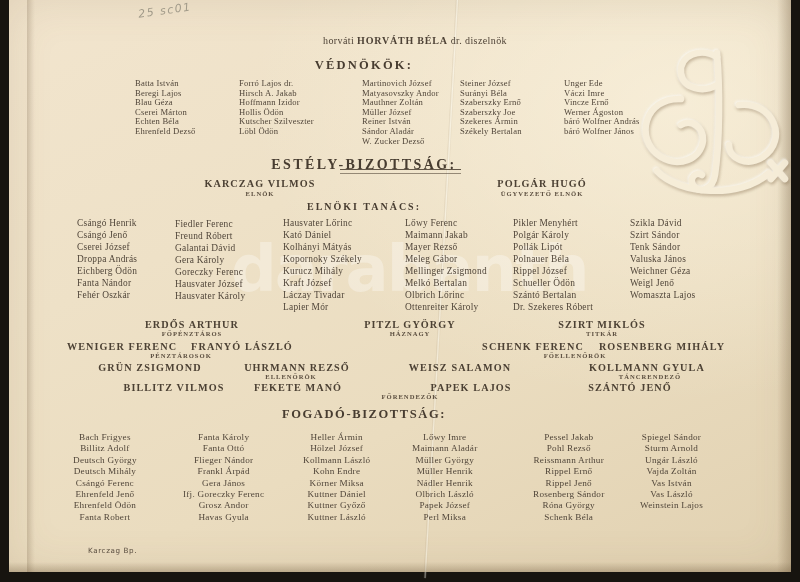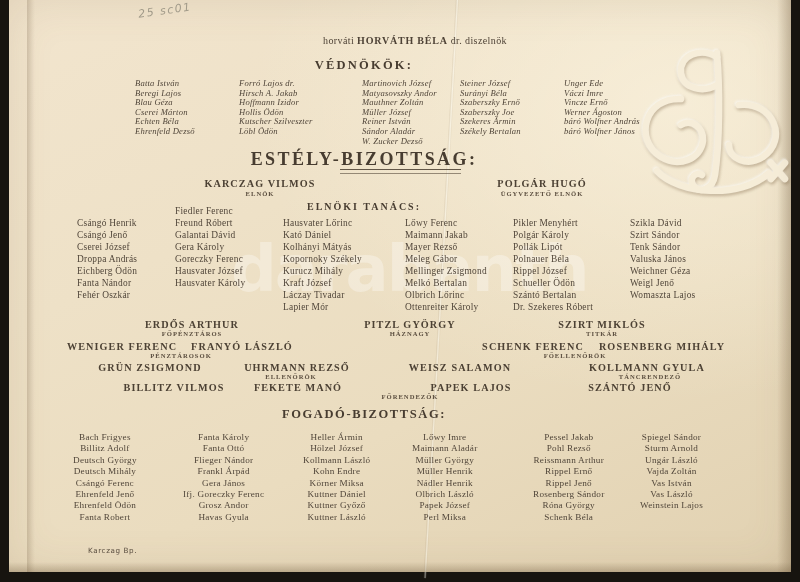--- a/index.html
+++ b/index.html
@@ -29,29 +29,29 @@
   .pencil{position:absolute;left:129px;top:4px;font-size:11px;color:#a29b8a;
     transform:rotate(-8deg);font-style:italic;letter-spacing:1.5px;
     font-family:"DejaVu Sans",sans-serif;}
 
   .honor{position:absolute;left:15px;top:35px;width:782px;text-align:center;
     font-size:10px;letter-spacing:.4px;color:#4e4236;white-space:nowrap;}
   .honor .caps{font-weight:700;letter-spacing:.8px;}
 
   .heading{position:absolute;left:0;width:710px;text-align:center;font-weight:700;color:#473c30;white-space:nowrap;}
   .h-ved{top:58px;font-size:12.5px;letter-spacing:2.2px;}
-  .h-est{top:149px;font-size:18px;letter-spacing:2.4px;}
+  .h-est{top:157px;font-size:14px;letter-spacing:2.4px;}
   .h-eln{top:201px;font-size:10px;letter-spacing:2px;}
   .h-fog{top:407px;font-size:12.5px;letter-spacing:1.6px;}
   .dbl-rule{position:absolute;left:331px;top:169px;width:121px;height:2.5px;
     border-top:1.6px solid rgba(74,62,48,.85);border-bottom:1px solid rgba(74,62,48,.55);}
 
   .col{position:absolute;}
   .nm{white-space:nowrap;color:#51463a;}
-  .ved .nm{font-size:8.6px;line-height:9.6px;letter-spacing:.2px;font-style:italic;}
+  .ved .nm{font-size:8.6px;line-height:9.6px;letter-spacing:.2px;}
   .eln .nm{font-size:9.4px;line-height:12px;letter-spacing:.25px;}
   .fog .nm{font-size:9.2px;line-height:11.4px;letter-spacing:.25px;text-align:center;}
 
   .offn{position:absolute;transform:translateX(-50%);white-space:nowrap;
     font-size:10.2px;font-weight:700;letter-spacing:1.1px;color:#4c4134;}
   .offt{position:absolute;transform:translateX(-50%);white-space:nowrap;
     font-size:6.6px;font-weight:700;letter-spacing:1px;color:#5b4e3f;}
 
   .watermark{position:absolute;left:222px;top:232px;font-size:64px;font-weight:700;
     color:rgba(255,255,255,.32);font-family:"DejaVu Sans",sans-serif;
@@ -153,21 +153,21 @@
   <div class="eln">
     <div class="col" style="left:68px;top:217px">
         <div class="nm">Csángó Henrik</div>
         <div class="nm">Csángó Jenő</div>
         <div class="nm">Cserei József</div>
         <div class="nm">Droppa András</div>
         <div class="nm">Eichberg Ödön</div>
         <div class="nm">Fanta Nándor</div>
         <div class="nm">Fehér Oszkár</div>
       </div>
-    <div class="col" style="left:166px;top:205px">
+    <div class="col" style="left:166px;top:218px">
         <div class="nm">Fiedler Ferenc</div>
         <div class="nm">Freund Róbert</div>
         <div class="nm">Galantai Dávid</div>
         <div class="nm">Gera Károly</div>
         <div class="nm">Goreczky Ferenc</div>
         <div class="nm">Hausvater József</div>
         <div class="nm">Hausvater Károly</div>
       </div>
     <div class="col" style="left:274px;top:217px">
         <div class="nm">Hausvater Lőrinc</div>

